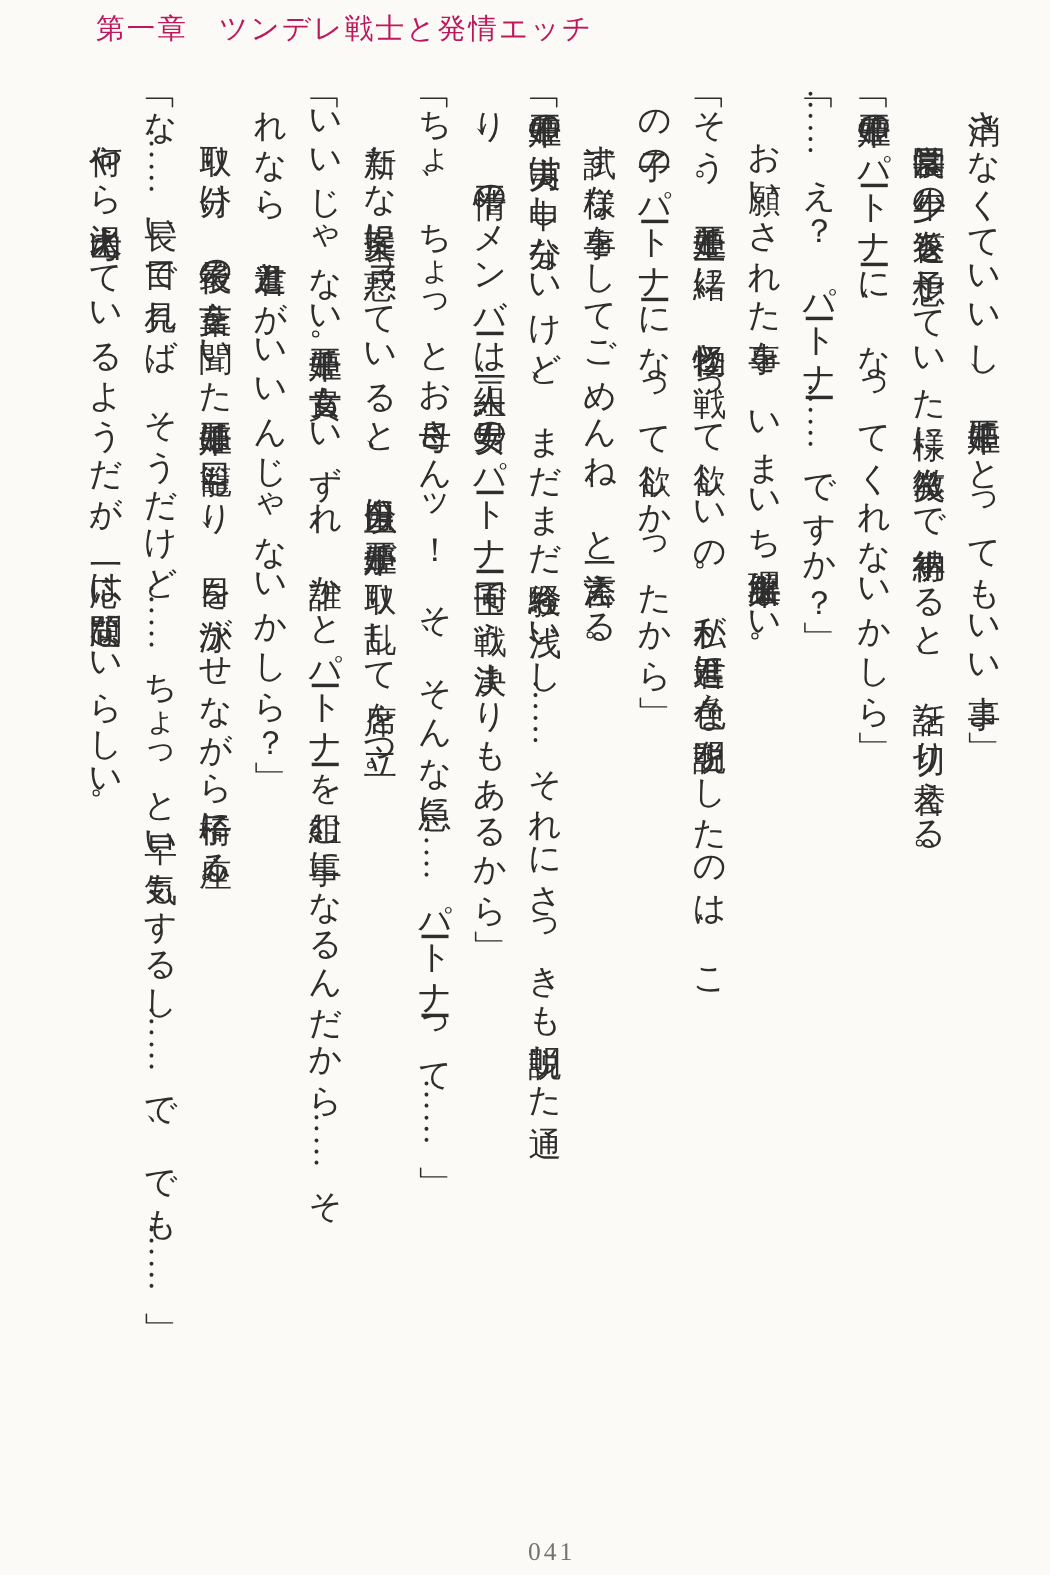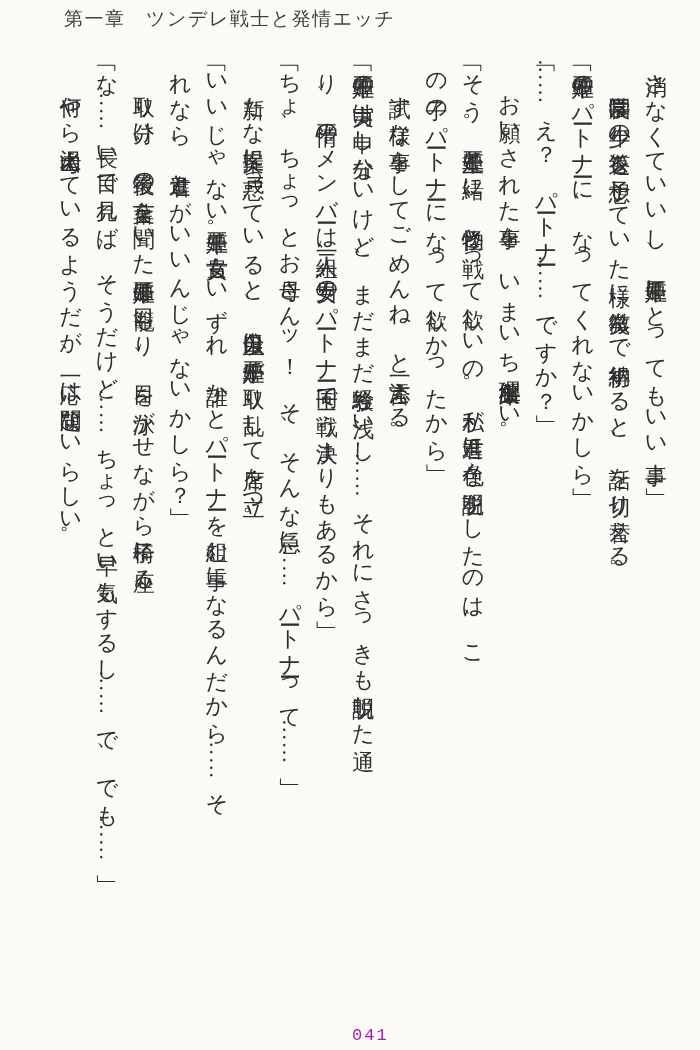--- a/index.html
+++ b/index.html
@@ -13,21 +13,21 @@
     background: #fbfaf7;
     font-family: "Liberation Serif", serif;
     overflow: hidden;
   }
   .chapter-header {
     position: absolute;
     top: 6px;
     left: 64px;
     font-size: 19px;
     letter-spacing: 1.5px;
-    color: #404040;
+    color: #be185d;
     white-space: pre;
   }
   .text-area {
     position: absolute;
     top: 58px;
     right: 26px;
     height: 936px;
     writing-mode: vertical-rl;
     text-orientation: mixed;
     font-size: 22px;
@@ -39,24 +39,24 @@
     margin: 0;
     padding: 0;
   }
   .text-area p.indent {
     text-indent: 1em;
   }
   .page-number {
     position: absolute;
     bottom: 5px;
     left: 352px;
-    font-family: Liberation Mono, monospace;
+    font-family: Liberation Serif, serif;
     font-size: 17px;
     letter-spacing: 2px;
-    color: #a21caf;
+    color: #737373;
   }
 </style>
 </head>
 <body>
 
 <header class="chapter-header">第一章　ツンデレ戦士と発情エッチ</header>
 
 <main class="text-area" id="text-columns">
     <p>消さなくていいし、千亜姫にとってもいい事よ」</p>
     <p class="indent">学園長は少年の返答を予想していた様に微笑んで納得すると、話を切り替える。</p>

